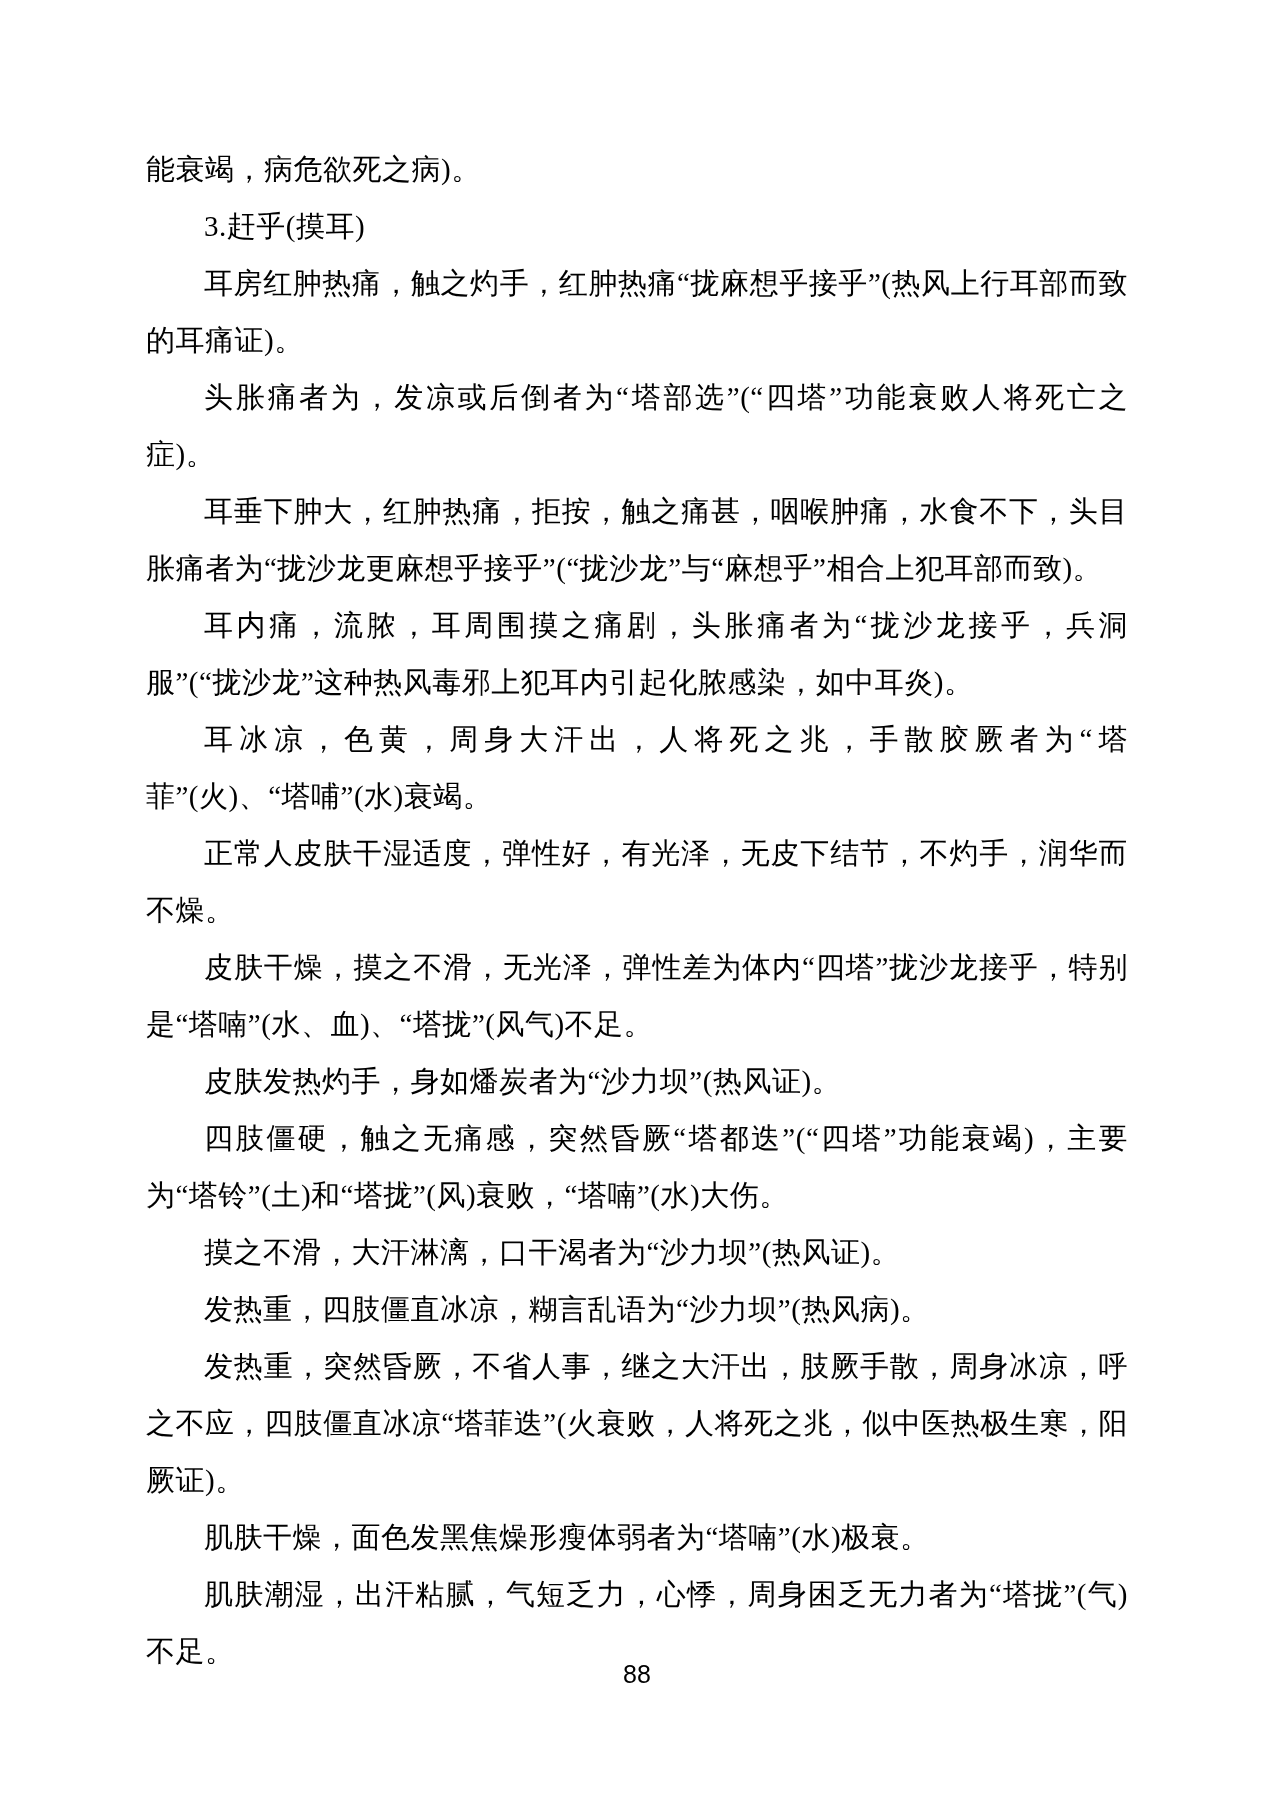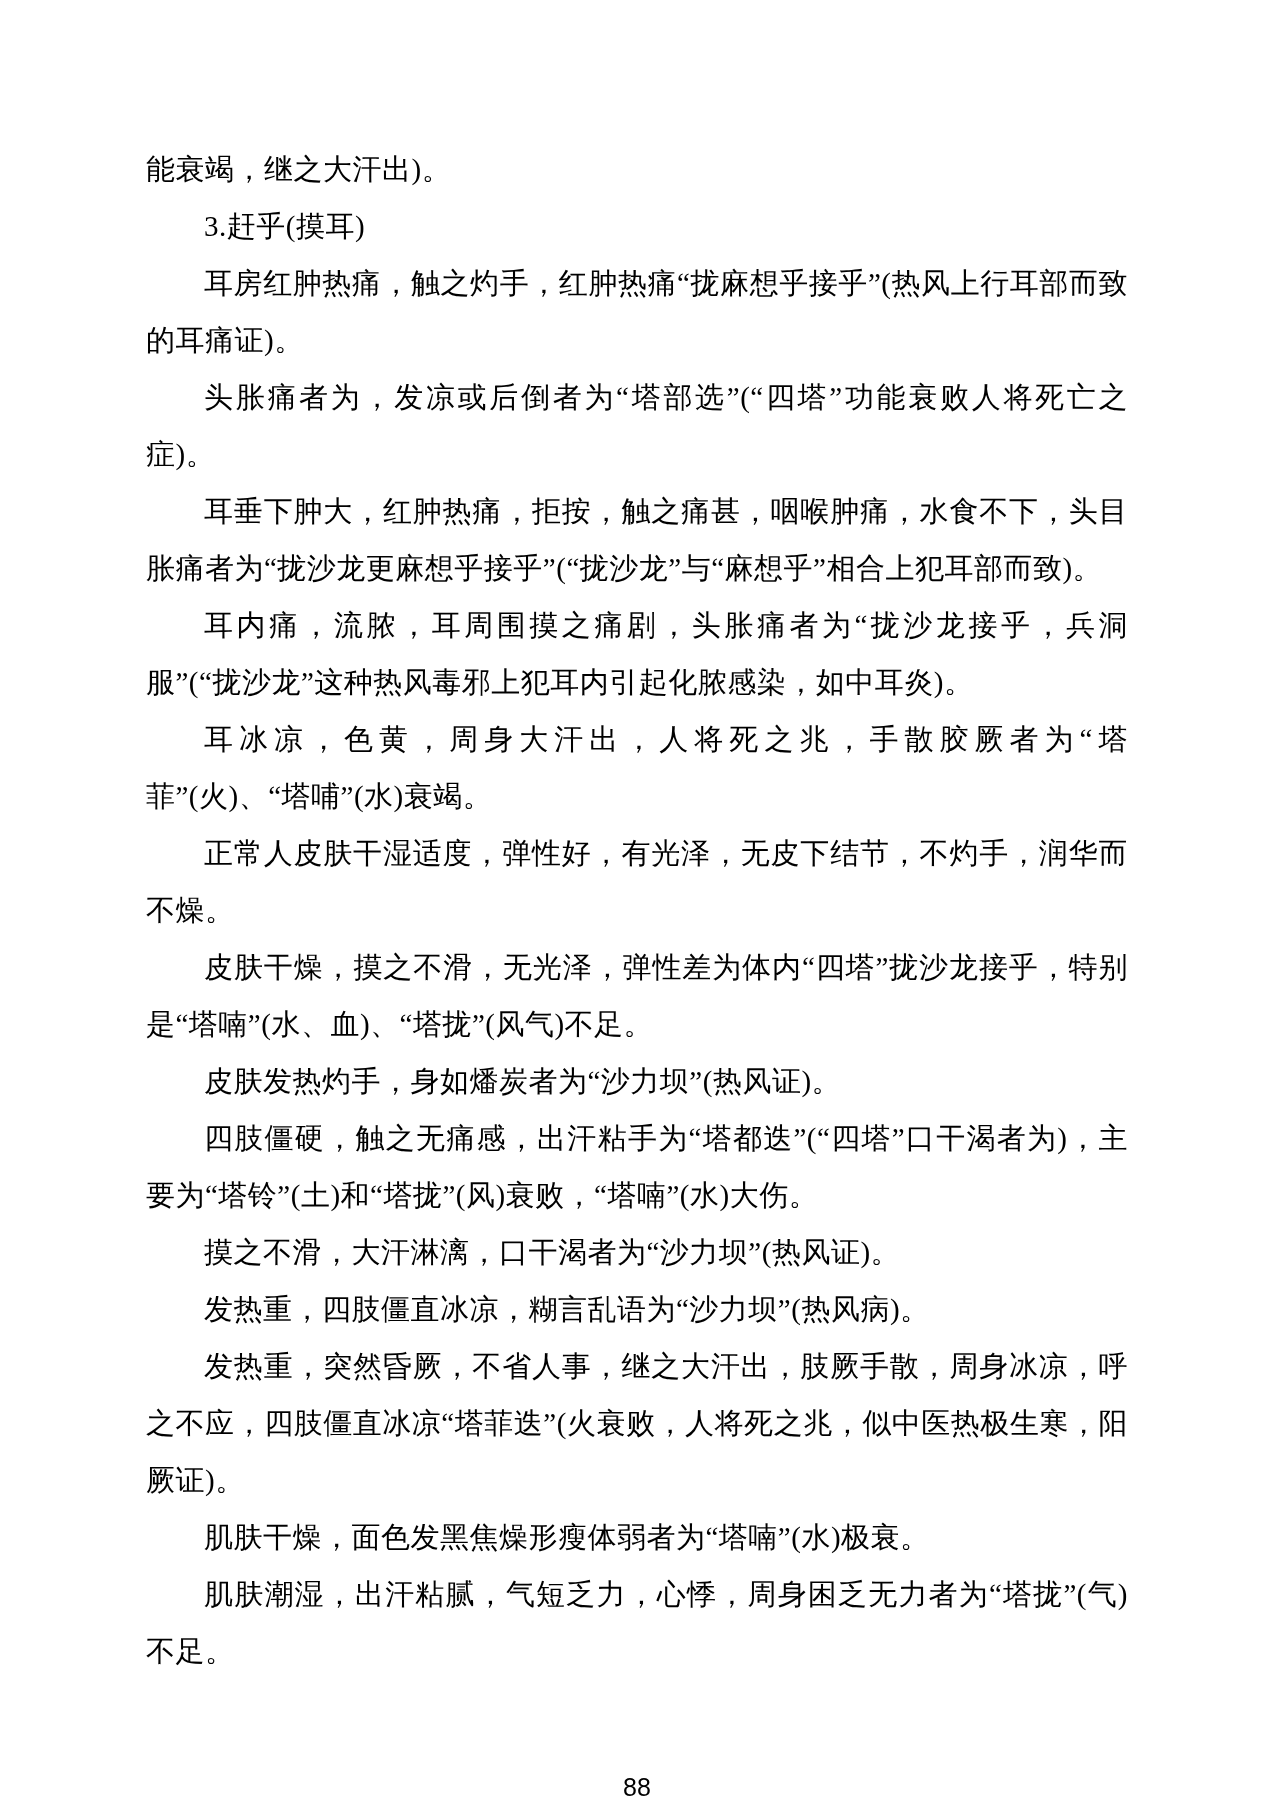--- a/index.html
+++ b/index.html
@@ -30,45 +30,45 @@
   .content p {
     margin: 0;
     padding: 0;
     text-indent: 2em;
   }
   .content p.no-indent {
     text-indent: 0;
   }
   .page-number {
     position: absolute;
-    top: 1773px;
+    top: 1660px;
     left: 0;
     width: 100%;
     text-align: center;
     font-family: "Liberation Sans", "DejaVu Sans", sans-serif;
     font-size: 25px;
     color: #000000;
   }
 </style>
 </head>
 <body>
 
 <div class="page">
   <div class="content">
-    <p class="no-indent">能衰竭，继之大汗出)。</p>
+    <p class="no-indent">能衰竭，病危欲死之病)。</p>
     <p>3.赶乎(摸耳)</p>
     <p>耳房红肿热痛，触之灼手，红肿热痛“拢麻想乎接乎”(热风上行耳部而致的耳痛证)。</p>
     <p>头胀痛者为，发凉或后倒者为“塔部选”(“四塔”功能衰败人将死亡之症)。</p>
     <p>耳垂下肿大，红肿热痛，拒按，触之痛甚，咽喉肿痛，水食不下，头目胀痛者为“拢沙龙更麻想乎接乎”(“拢沙龙”与“麻想乎”相合上犯耳部而致)。</p>
     <p>耳内痛，流脓，耳周围摸之痛剧，头胀痛者为“拢沙龙接乎，兵洞服”(“拢沙龙”这种热风毒邪上犯耳内引起化脓感染，如中耳炎)。</p>
     <p>耳冰凉，色黄，周身大汗出，人将死之兆，手散胶厥者为“塔菲”(火)、“塔哺”(水)衰竭。</p>
     <p>正常人皮肤干湿适度，弹性好，有光泽，无皮下结节，不灼手，润华而不燥。</p>
     <p>皮肤干燥，摸之不滑，无光泽，弹性差为体内“四塔”拢沙龙接乎，特别是“塔喃”(水、血)、“塔拢”(风气)不足。</p>
     <p>皮肤发热灼手，身如燔炭者为“沙力坝”(热风证)。</p>
-    <p>四肢僵硬，触之无痛感，出汗粘手为“塔都迭”(“四塔”口干渴者为)，主要为“塔铃”(土)和“塔拢”(风)衰败，“塔喃”(水)大伤。</p>
+    <p>四肢僵硬，触之无痛感，突然昏厥“塔都迭”(“四塔”功能衰竭)，主要为“塔铃”(土)和“塔拢”(风)衰败，“塔喃”(水)大伤。</p>
     <p>摸之不滑，大汗淋漓，口干渴者为“沙力坝”(热风证)。</p>
     <p>发热重，四肢僵直冰凉，糊言乱语为“沙力坝”(热风病)。</p>
     <p>发热重，突然昏厥，不省人事，继之大汗出，肢厥手散，周身冰凉，呼之不应，四肢僵直冰凉“塔菲迭”(火衰败，人将死之兆，似中医热极生寒，阳厥证)。</p>
     <p>肌肤干燥，面色发黑焦燥形瘦体弱者为“塔喃”(水)极衰。</p>
     <p>肌肤潮湿，出汗粘腻，气短乏力，心悸，周身困乏无力者为“塔拢”(气)不足。</p>
 
   </div>
   <div class="page-number">88</div>
 </div>
 

